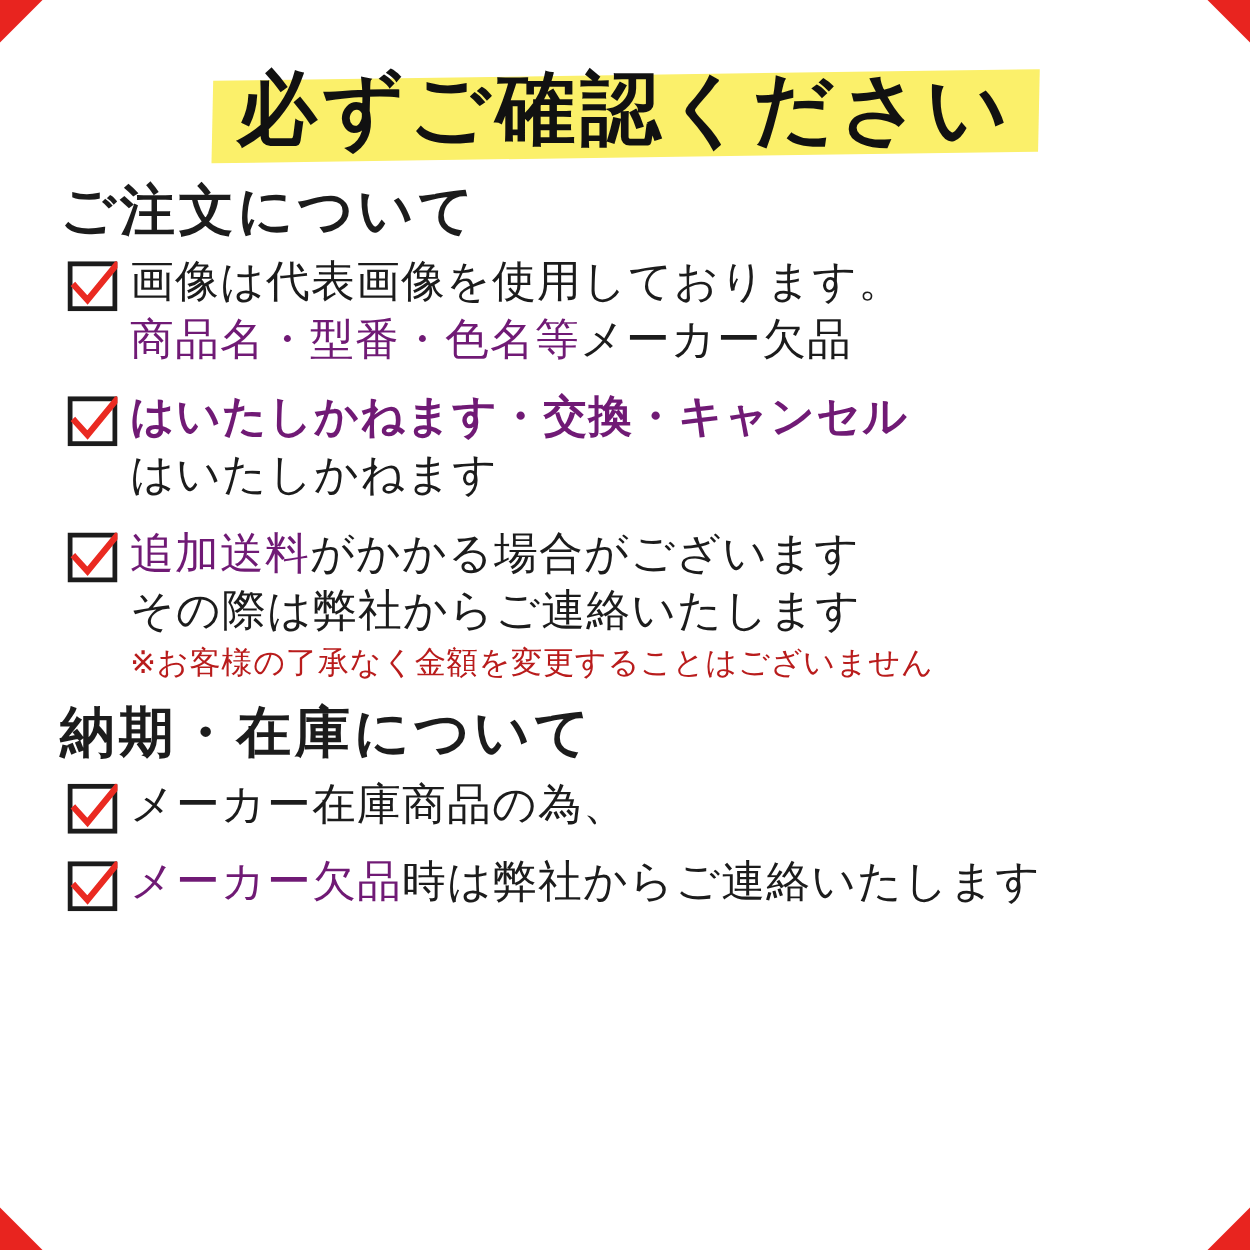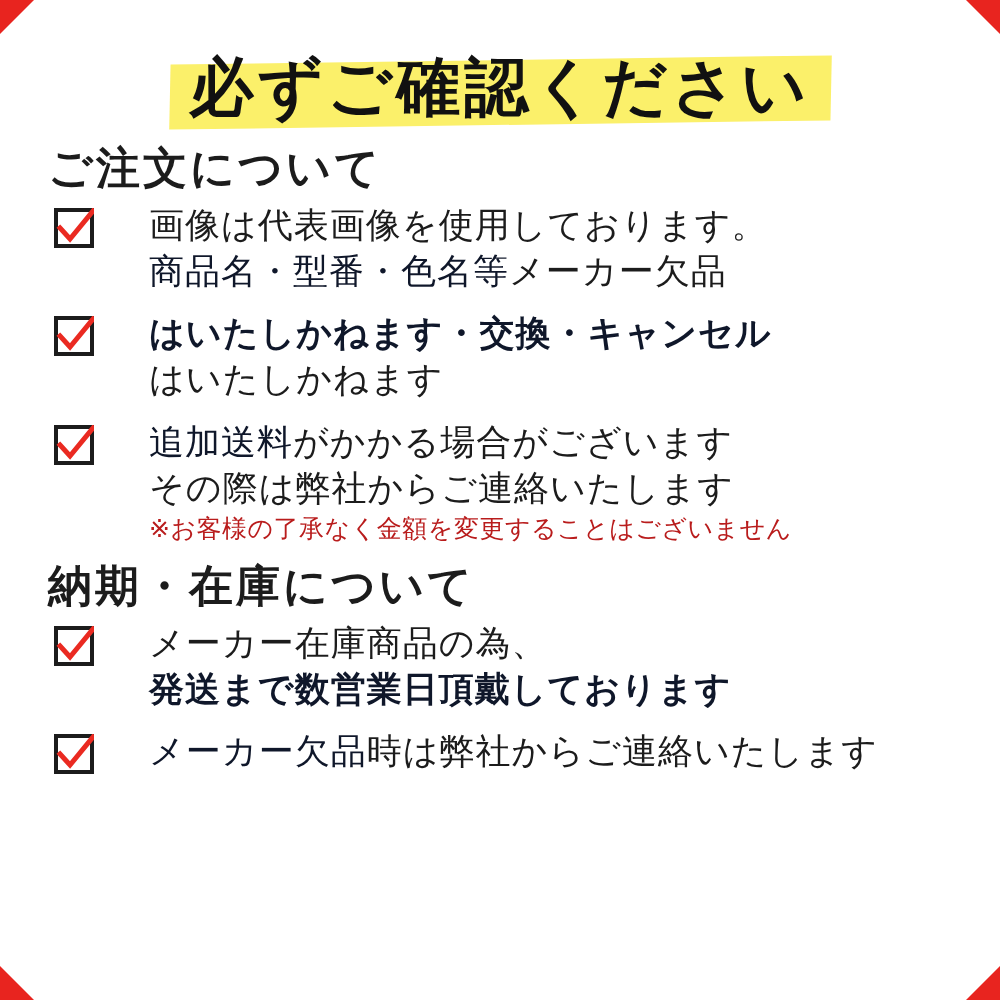--- a/index.html
+++ b/index.html
@@ -101,31 +101,30 @@
     width: 40px;
     height: 40px;
     margin: 6px 10px 0 8px;
     position: relative;
   }
   .checkbox svg { display: block; }
 
   .lines {
     flex: 1 1 auto;
     min-width: 0;
-    margin-left: 45px;
   }
   .line {
     font-size: 35px;
     line-height: 1.32;
     letter-spacing: 1px;
     color: #1c1c1c;
     white-space: nowrap;
   }
   .line.bold { font-weight: bold; }
-  .red { color: #0f172a; }
+  .red { color: #701a75; }
   .note {
     font-size: 25px;
     line-height: 1.3;
     letter-spacing: 0.5px;
     color: #b91c1c;
     white-space: nowrap;
     margin-top: 2px;
   }
 </style>
 </head>
@@ -194,21 +193,20 @@
 
     <div class="item">
       <span class="checkbox">
         <svg width="40" height="40" viewBox="0 0 40 40">
           <rect x="2" y="2" width="36" height="36" fill="none" stroke="#1c1c1c" stroke-width="4"></rect>
           <path d="M6 20 L16 31 L39 3" fill="none" stroke="#ea2a21" stroke-width="5" stroke-linecap="square"></path>
         </svg>
       </span>
       <div class="lines">
         <div class="line">メーカー在庫商品の為、</div>
-        <div class="line bold red">発送まで数営業日頂戴しております</div>
       </div>
     </div>
 
     <div class="item">
       <span class="checkbox">
         <svg width="40" height="40" viewBox="0 0 40 40">
           <rect x="2" y="2" width="36" height="36" fill="none" stroke="#1c1c1c" stroke-width="4"></rect>
           <path d="M6 20 L16 31 L39 3" fill="none" stroke="#ea2a21" stroke-width="5" stroke-linecap="square"></path>
         </svg>
       </span>

